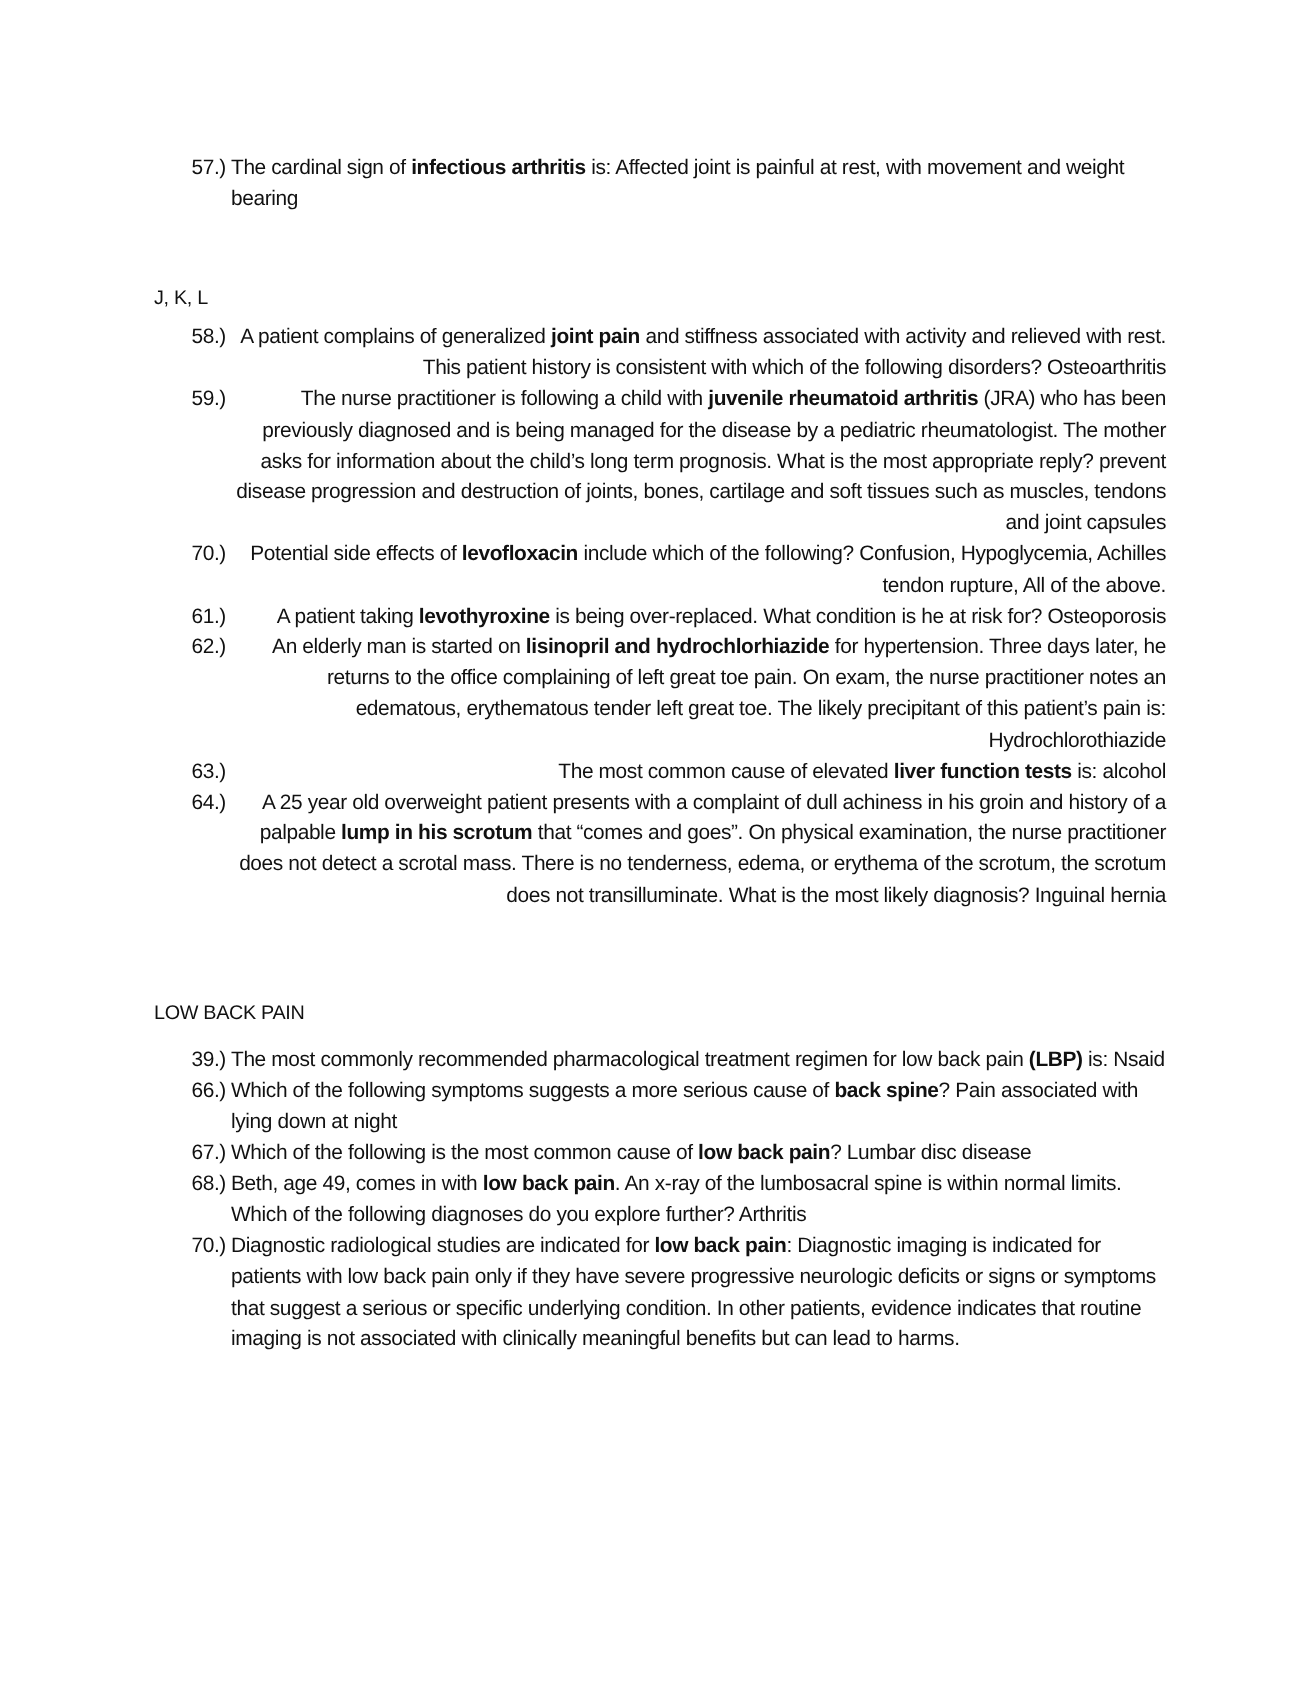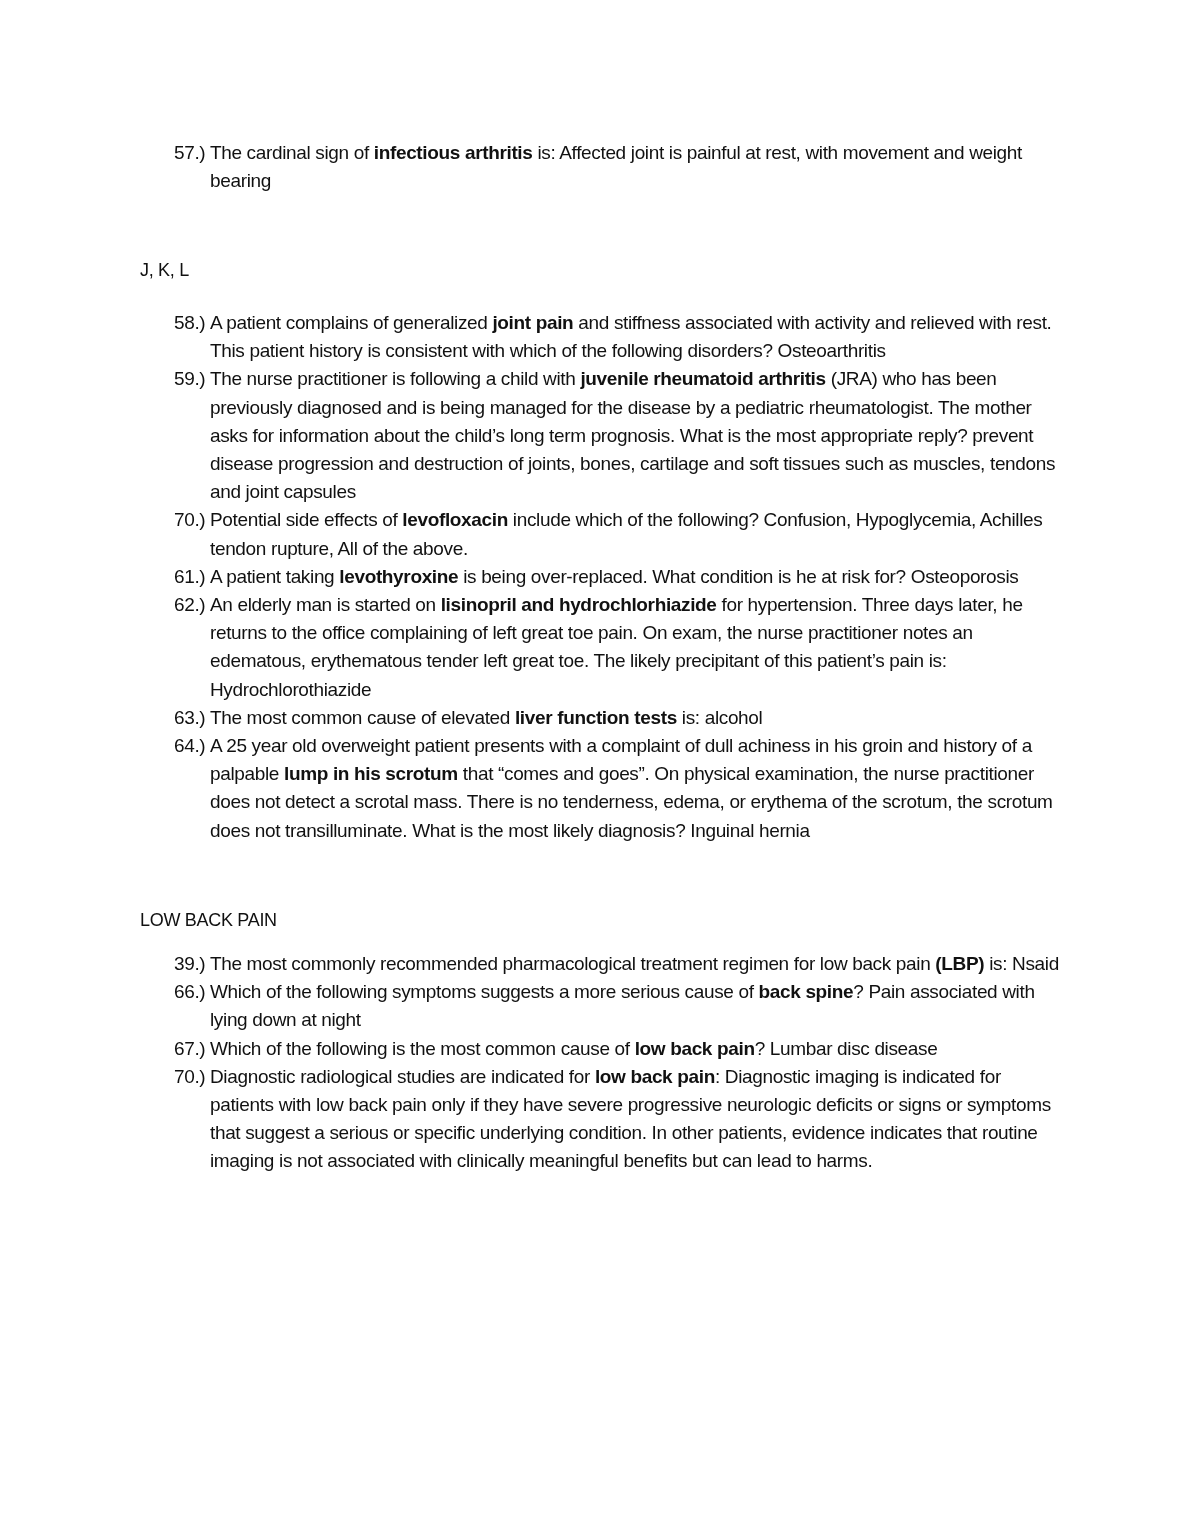--- a/index.html
+++ b/index.html
@@ -15,30 +15,31 @@
   </style>
 </head>
 <body>
 
 <div class="page">
   <ol class="list" style="top:139px;">
       <li class="item"><span class="num">57.)</span><span>The cardinal sign of </span><b>infectious arthritis</b><span> is: Affected joint is painful at rest, with movement and weight bearing</span></li>
     </ol>
 
   <div class="heading" style="top:258px;text-align:center;">J, K, L</div>
-  <ol class="list" style="top:309px;">
+  <ol class="list" style="top:293px;text-align:right;">
       <li class="item"><span class="num">58.)</span><span>A patient complains of generalized </span><b>joint pain</b><span> and stiffness associated with activity and relieved with rest. This patient history is consistent with which of the following disorders? Osteoarthritis</span></li>
       <li class="item"><span class="num">59.)</span><span>The nurse practitioner is following a child with </span><b>juvenile rheumatoid arthritis</b><span> (JRA) who has been previously diagnosed and is being managed for the disease by a pediatric rheumatologist. The mother asks for information about the child’s long term prognosis. What is the most appropriate reply? prevent disease progression and destruction of joints, bones, cartilage and soft tissues such as muscles, tendons and joint capsules</span></li>
       <li class="item"><span class="num">70.)</span><span>Potential side effects of </span><b>levofloxacin</b><span> include which of the following? Confusion, Hypoglycemia, Achilles tendon rupture, All of the above.</span></li>
       <li class="item"><span class="num">61.)</span><span>A patient taking </span><b>levothyroxine</b><span> is being over-replaced. What condition is he at risk for? Osteoporosis</span></li>
       <li class="item"><span class="num">62.)</span><span>An elderly man is started on </span><b>lisinopril and hydrochlorhiazide</b><span> for hypertension. Three days later, he returns to the office complaining of left great toe pain. On exam, the nurse practitioner notes an edematous, erythematous tender left great toe. The likely precipitant of this patient’s pain is: Hydrochlorothiazide</span></li>
       <li class="item"><span class="num">63.)</span><span>The most common cause of elevated </span><b>liver function tests</b><span> is: alcohol</span></li>
       <li class="item"><span class="num">64.)</span><span>A 25 year old overweight patient presents with a complaint of dull achiness in his groin and history of a palpable </span><b>lump in his scrotum</b><span> that “comes and goes”. On physical examination, the nurse practitioner does not detect a scrotal mass. There is no tenderness, edema, or erythema of the scrotum, the scrotum does not transilluminate. What is the most likely diagnosis? Inguinal hernia</span></li>
     </ol>
 
   <div class="heading" style="top:908px;">LOW BACK PAIN</div>
   <ol class="list" style="top:950px;">
       <li class="item"><span class="num">39.)</span><span>The most commonly recommended pharmacological treatment regimen for low back pain </span><b>(LBP)</b><span> is: Nsaid</span></li>
       <li class="item"><span class="num">66.)</span><span>Which of the following symptoms suggests a more serious cause of </span><b>back spine</b><span>? Pain associated with lying down at night</span></li>
       <li class="item"><span class="num">67.)</span><span>Which of the following is the most common cause of </span><b>low back pain</b><span>? Lumbar disc disease</span></li>
+      <li class="item"><span class="num">68.)</span><span>Beth, age 49, comes in with </span><b>low back pain</b><span>. An x-ray of the lumbosacral spine is within normal limits. Which of the following diagnoses do you explore further? Arthritis</span></li>
       <li class="item"><span class="num">70.)</span><span>Diagnostic radiological studies are indicated for </span><b>low back pain</b><span>: Diagnostic imaging is indicated for patients with low back pain only if they have severe progressive neurologic deficits or signs or symptoms that suggest a serious or specific underlying condition. In other patients, evidence indicates that routine imaging is not associated with clinically meaningful benefits but can lead to harms.</span></li>
     </ol>
 </div>
 
 </body></html>

